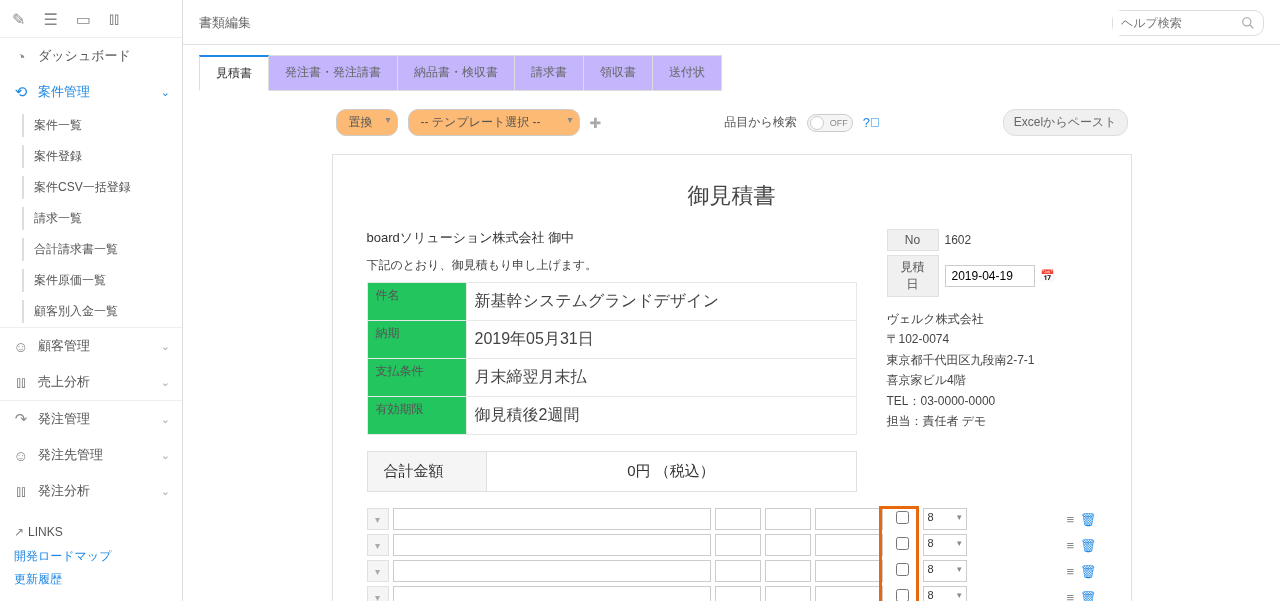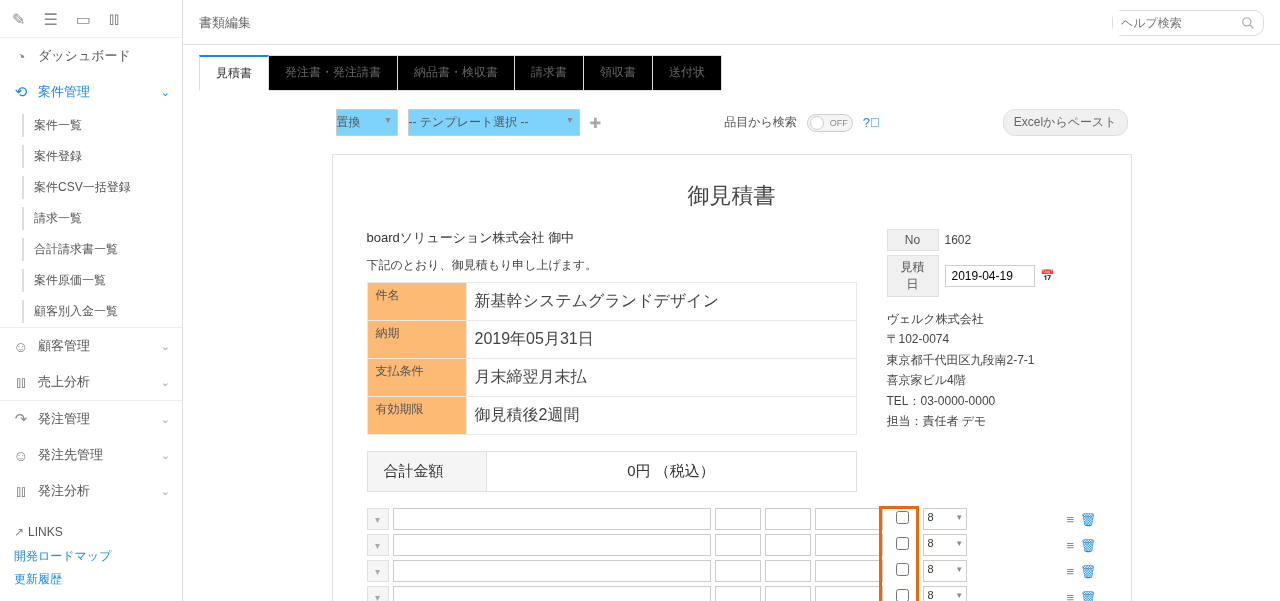--- a/index.html
+++ b/index.html
@@ -27,46 +27,46 @@
 
 
 .main { flex: 1; display: flex; flex-direction: column; overflow: hidden; }
 .topbar { display: flex; align-items: center; padding: 10px 16px 8px; border-bottom: 1px solid #e0e0e0; }
 .topbar-title { color: #666; font-size: 13px; }
 .search-wrap { margin-left: auto; display: flex; align-items: center; border: 1px solid #ddd; border-radius: 10px; background:#fff;}
 .search-wrap input { border: none; padding: 5px 8px; width: 120px; font-size: 12px; outline:none; }
 .search-wrap .sicon { padding: 0 8px; color: #aaa; }
 
 .tabs { display: flex; gap: 0; padding: 10px 16px 0; }
-.tab { padding: 8px 16px; border: 1px solid #ddd; border-bottom: 1px solid #ddd; color: #666; cursor: pointer; background:#000000; font-size:12px; }
+.tab { padding: 8px 16px; border: 1px solid #ddd; border-bottom: 1px solid #ddd; color: #666; cursor: pointer; background:#c4b5fd; font-size:12px; }
 .tab + .tab { border-left: none; }
 .tab.active { border-top: 2px solid #1e88e5; border-bottom: 1px solid #fff; background: #fff; color: #333; }
 
 .doc-area { padding: 18px 16px 0; overflow: auto; flex: 1; }
 .doc-toolbar { display: flex; align-items: center; gap: 10px; margin-bottom: 18px; padding: 0 4px; }
-.select-like { border: 1px solid #ccc; background: #7dd3fc; padding: 4px 20px 4px 0; font-size: 12px; color: #555; position: relative; border-radius:1px; cursor:pointer; }
+.select-like { border: 1px solid #ccc; background: #fdba74; padding: 4px 20px 4px 12px; font-size: 12px; color: #555; position: relative; border-radius:10px; cursor:pointer; }
 .select-like::after { content: "▾"; position: absolute; right: 6px; top: 4px; color: #888; font-size: 10px; }
 .plus-icon { color: #aaa; font-size: 14px; cursor: pointer; }
 .toolbar-spacer { flex: 1; }
 .item-search-label { color: #555; font-size: 12px; }
 .toggle { display: inline-flex; align-items: center; border: 1px solid #ccc; border-radius: 10px; height: 18px; width: 46px; background: #f5f5f5; position: relative; cursor: pointer; }
 .toggle .knob { width: 14px; height: 14px; background: #fff; border-radius: 50%; border:1px solid #ccc; position: absolute; left: 2px; }
 .toggle .lbl { font-size: 9px; color: #888; position:absolute; right:4px; }
 .help-icon { color: #1e88e5; font-size: 13px; cursor:pointer; }
 .excel-btn { background: #f0f0f0; border: 1px solid #ddd; padding: 4px 10px; font-size: 12px; color: #666; cursor: pointer; border-radius:12px; }
 
 .document { border: 1px solid #e0e0e0; padding: 26px 34px; max-width: 800px; margin: 0 auto; }
 .doc-title { text-align: center; font-size: 22px; color: #444; font-weight: normal; margin-bottom: 18px; }
 .doc-grid { display: flex; gap: 30px; }
 .doc-left { flex: 1; }
 .doc-right { width: 210px; }
 .client-name { font-size: 13px; color: #333; margin-bottom: 10px; }
 .note-line { font-size: 12px; color: #444; margin-bottom: 8px; }
 .field-row { display: flex; margin-bottom: 0; }
-.field-label { width: 100px; background: #fdba74; border: 1px solid #e8e8e8; padding: 4px 8px; font-size: 12px; color: #555; }
+.field-label { width: 100px; background: #22c55e; border: 1px solid #e8e8e8; padding: 4px 8px; font-size: 12px; color: #555; }
 .field-value { flex: 1; border: 1px solid #e8e8e8; border-left:none; padding: 8px 8px; font-size: 16px; color: #444; }
 .field-row + .field-row .field-label, .field-row + .field-row .field-value { border-top: none; }
 .meta-row { display: flex; align-items: center; gap: 6px; margin-bottom: 4px; font-size: 12px; }
 .meta-label { background: #f0f0f0; border: 1px solid #e0e0e0; padding: 3px 8px; color: #555; width: 52px; text-align: center; }
 .meta-value { color: #444; }
 .date-input { border: 1px solid #ccc; padding: 3px 6px; width: 90px; font-size: 12px; }
 .cal-icon { color: #aaa; cursor:pointer; }
 .company-block { margin-top: 12px; font-size: 12px; color: #444; line-height: 1.7; }
 
 .total-row { display: flex; margin-top: 16px; }

